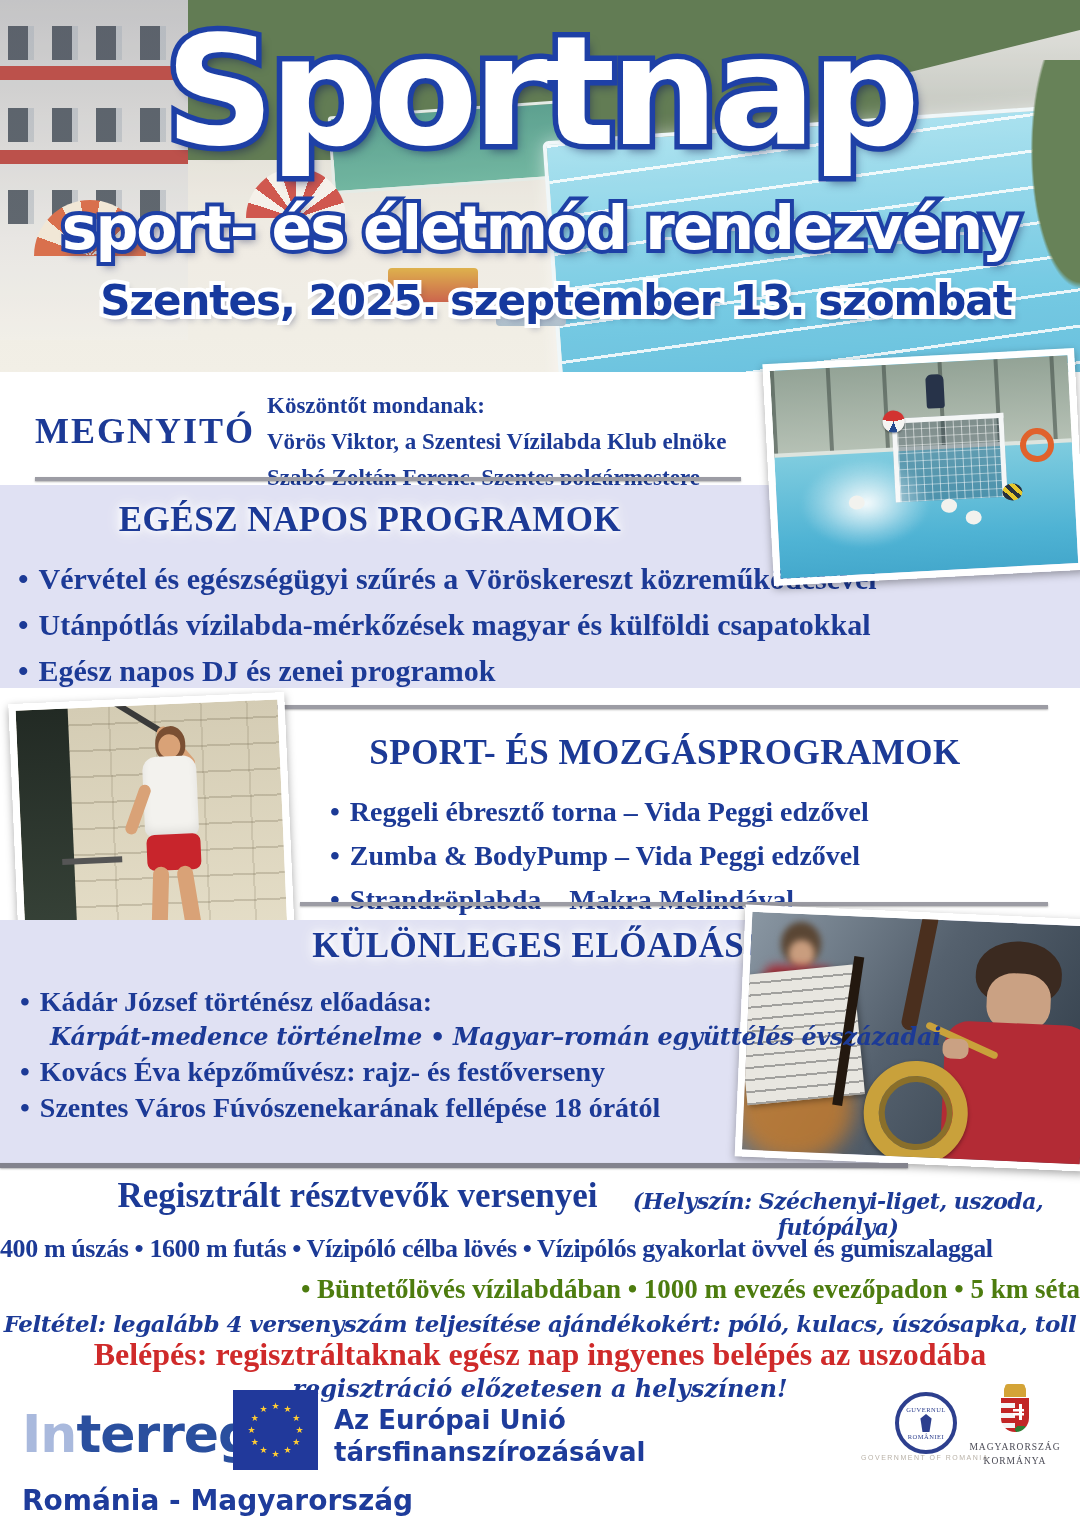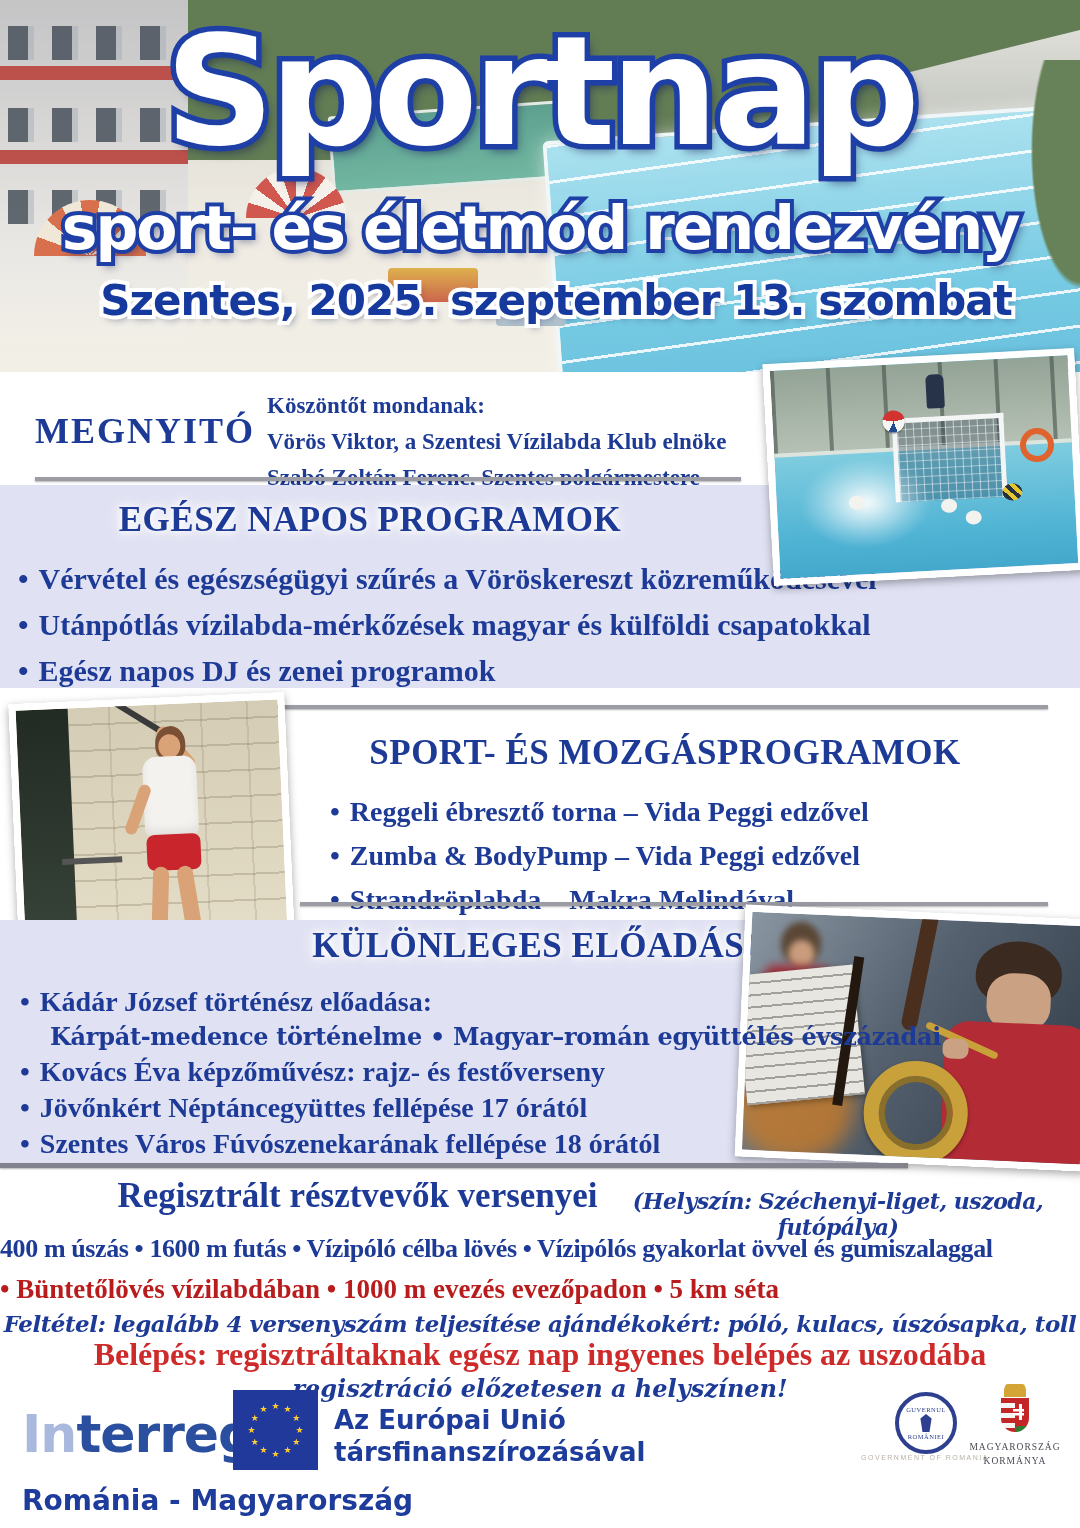--- a/index.html
+++ b/index.html
@@ -84,29 +84,29 @@
   .mg-label{left:35px;top:410px;font-size:36px;letter-spacing:2px;}
   .mg-block{left:267px;top:372px;font-size:23px;line-height:36px;margin-top:16px;}
 
   .list2{left:18px;top:556px;font-size:30px;line-height:46px;}
   .h2c{left:20px;top:500px;width:700px;}
   .h3c{left:350px;top:733px;width:630px;}
   .list3{left:330px;top:790px;font-size:28px;line-height:44px;}
   .h4c{left:300px;top:926px;width:512px;}
   .list4{left:20px;top:984px;font-size:28px;}
   .list4 .row{line-height:36px;}
-  .list4 .sub{line-height:34px;font-size:24px;padding-left:30px;
+  .list4 .sub{line-height:34px;font-style:italic;font-size:24px;padding-left:30px;
               font-family:"DejaVu Serif",serif;letter-spacing:-0.3px;}
 
   .comp-title{left:75px;top:1176px;width:565px;text-align:center;font-size:35px;
               font-family:"Liberation Serif",serif;font-weight:bold;color:#1c3a96;}
   .comp-loc{left:628px;top:1188px;width:420px;text-align:center;font-size:22px;font-weight:bold;font-style:italic;
             font-family:"DejaVu Serif",serif;color:#1c3a96;letter-spacing:-0.5px;}
   .comp-l1{left:0;right:0;top:1234px;font-size:26px;font-weight:bold;color:#1c3a96;letter-spacing:-0.4px;}
-  .comp-l2{left:0;right:0;top:1274px;text-align:left;font-size:27px;font-weight:bold;color:#b91c1c;}
+  .comp-l2{left:0;right:0;top:1274px;text-align:right;font-size:27px;font-weight:bold;color:#4d7c0f;}
   .comp-cond{left:0;right:0;top:1310px;text-align:center;font-size:23px;font-weight:bold;font-style:italic;
              font-family:"DejaVu Serif",serif;color:#1c3a96;letter-spacing:-0.5px;}
   .comp-entry{left:0;right:0;top:1336px;text-align:center;font-size:32px;font-weight:bold;color:#cf2a2a;}
   .comp-note{left:0;right:0;top:1374px;text-align:center;font-size:24px;font-weight:bold;font-style:italic;
              font-family:"DejaVu Serif",serif;color:#1c3a96;}
 
   
   .photo{position:absolute;border:7px solid #ffffff;box-shadow:0 3px 9px rgba(0,0,0,.35);overflow:hidden;}
   .wp{left:768px;top:356px;width:298px;height:208px;transform:rotate(-3deg);}
   .wp .wall{position:absolute;left:0;top:0;right:0;height:42%;
@@ -318,21 +318,20 @@
     <div class="boyShirt"></div>
     <div class="hornRing"></div>
     <div class="hornPipe"></div>
     <div class="hand"></div>
   </div>
 
   <div class="abs bullets list4">
     <div class="row"><span class="bl">•</span><span>Kádár József történész előadása:</span></div>
     <div class="sub">Kárpát-medence történelme • Magyar–román együttélés évszázadai</div>
     <div class="row"><span class="bl">•</span><span>Kovács Éva képzőművész: rajz- és festőverseny</span></div>
-    <div class="row"><span class="bl">•</span><span>Jövőnkért Néptáncegyüttes fellépése 17 órától</span></div>
     <div class="row"><span class="bl">•</span><span>Szentes Város Fúvószenekarának fellépése 18 órától</span></div>
   </div>
 
   <div class="divider d4"></div>
 
   <div class="abs comp-title">Regisztrált résztvevők versenyei</div>
   <div class="abs comp-loc">(Helyszín: Széchenyi-liget, uszoda, futópálya)</div>
   <div class="abs comp-l1">400 m úszás • 1600 m futás • Vízipóló célba lövés • Vízipólós gyakorlat övvel és gumiszalaggal</div>
   <div class="abs comp-l2">• Büntetőlövés vízilabdában • 1000 m evezés evezőpadon • 5 km séta</div>
   <div class="abs comp-cond">Feltétel: legalább 4 versenyszám teljesítése ajándékokért: póló, kulacs, úszósapka, toll</div>

